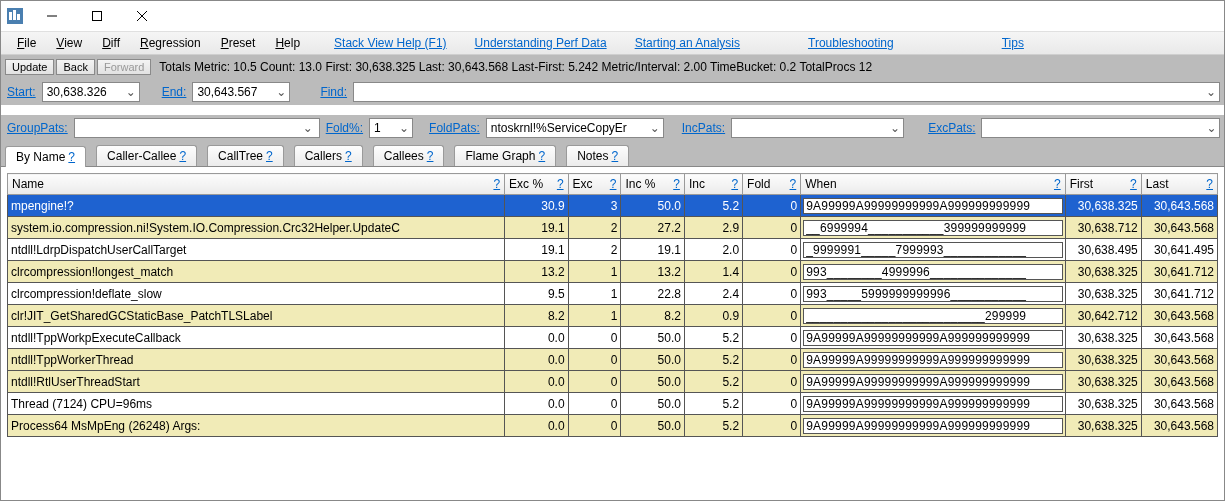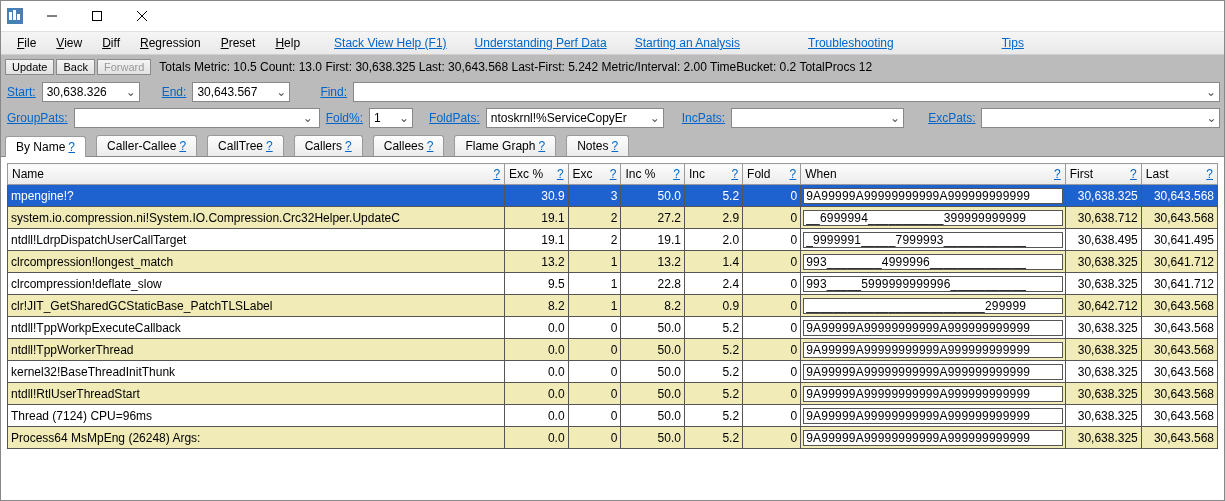--- a/index.html
+++ b/index.html
@@ -19,21 +19,21 @@
 .toolbar .btn.disabled { color: #999; }
 .toolbar .stats { margin-left: 6px; font-size: 12px; }
 .filterbar1 { height: 26px; background: #bbb; display: flex; align-items: center; padding: 0 4px; gap: 4px; }
 .filterbar1 .lbl { color: #0066cc; text-decoration: underline; padding: 0 2px; cursor: pointer; }
 .filterbar1 .combo { background: #fff; border: 1px solid #888; height: 20px; display: flex; align-items: center; }
 .filterbar1 .combo input { border: none; outline: none; padding: 0 4px; height: 18px; font-size: 12px; }
 .filterbar1 .combo .drop { width: 16px; text-align: center; color: #555; cursor: pointer; }
 .filterbar1 .findbox { flex: 1; background: #fff; border: 1px solid #888; height: 20px; display: flex; align-items: center; }
 .filterbar1 .findbox input { border: none; outline: none; padding: 0 4px; height: 18px; flex: 1; }
 .filterbar1 .findbox .drop { width: 16px; text-align: center; color: #555; cursor: pointer; }
-.filterbar2 { height: 26px; background: #bbb; display: flex; align-items: center; padding: 0 4px; gap: 4px; }
+.filterbar2 { height: 26px; background: #bbb; display: flex; align-items: center; padding: 0 4px; gap: 4px; margin-top: 10px; }
 .filterbar2 .lbl { color: #0066cc; text-decoration: underline; padding: 0 2px; cursor: pointer; }
 .filterbar2 .combo { background: #fff; border: 1px solid #888; height: 20px; display: flex; align-items: center; }
 .filterbar2 .combo input { border: none; outline: none; padding: 0 4px; height: 18px; font-size: 12px; }
 .filterbar2 .combo .drop { width: 16px; text-align: center; color: #555; cursor: pointer; }
 .tabbar { background: #bbb; padding: 4px 4px 0 4px; display: flex; gap: 10px; border-bottom: 1px solid #888; }
 .tab { background: linear-gradient(#fdfdfd,#ececec); border: 1px solid #9a9a9a; border-bottom: none; padding: 3px 10px; border-radius: 3px 3px 0 0; cursor: pointer; display: flex; align-items: center; gap: 3px; }
 .tab.active { background: #fff; position: relative; top: 1px; }
 .tab .q { color: #0066cc; text-decoration: underline; }
 .gridwrap { background: #fff; padding: 6px 6px 0 6px; height: calc(501px - 30px - 24px - 24px - 26px - 26px - 28px); overflow: hidden; }
 table { border-collapse: collapse; width: 100%; table-layout: fixed; }
@@ -317,33 +317,20 @@
           <td class="r">0</td>
           <td class="r">50.0</td>
           <td class="r">5.2</td>
           <td class="r">0</td>
           <td class="when">
             <span class="inner">9A99999A99999999999A999999999999</span>
           </td>
           <td class="r">30,638.325</td>
           <td class="r">30,643.568</td>
         </tr>
-        <tr>
-          <td>kernel32!BaseThreadInitThunk</td>
-          <td class="r">0.0</td>
-          <td class="r">0</td>
-          <td class="r">50.0</td>
-          <td class="r">5.2</td>
-          <td class="r">0</td>
-          <td class="when">
-            <span class="inner">9A99999A99999999999A999999999999</span>
-          </td>
-          <td class="r">30,638.325</td>
-          <td class="r">30,643.568</td>
-        </tr>
         <tr class="hl">
           <td>ntdll!RtlUserThreadStart</td>
           <td class="r">0.0</td>
           <td class="r">0</td>
           <td class="r">50.0</td>
           <td class="r">5.2</td>
           <td class="r">0</td>
           <td class="when">
             <span class="inner">9A99999A99999999999A999999999999</span>
           </td>

